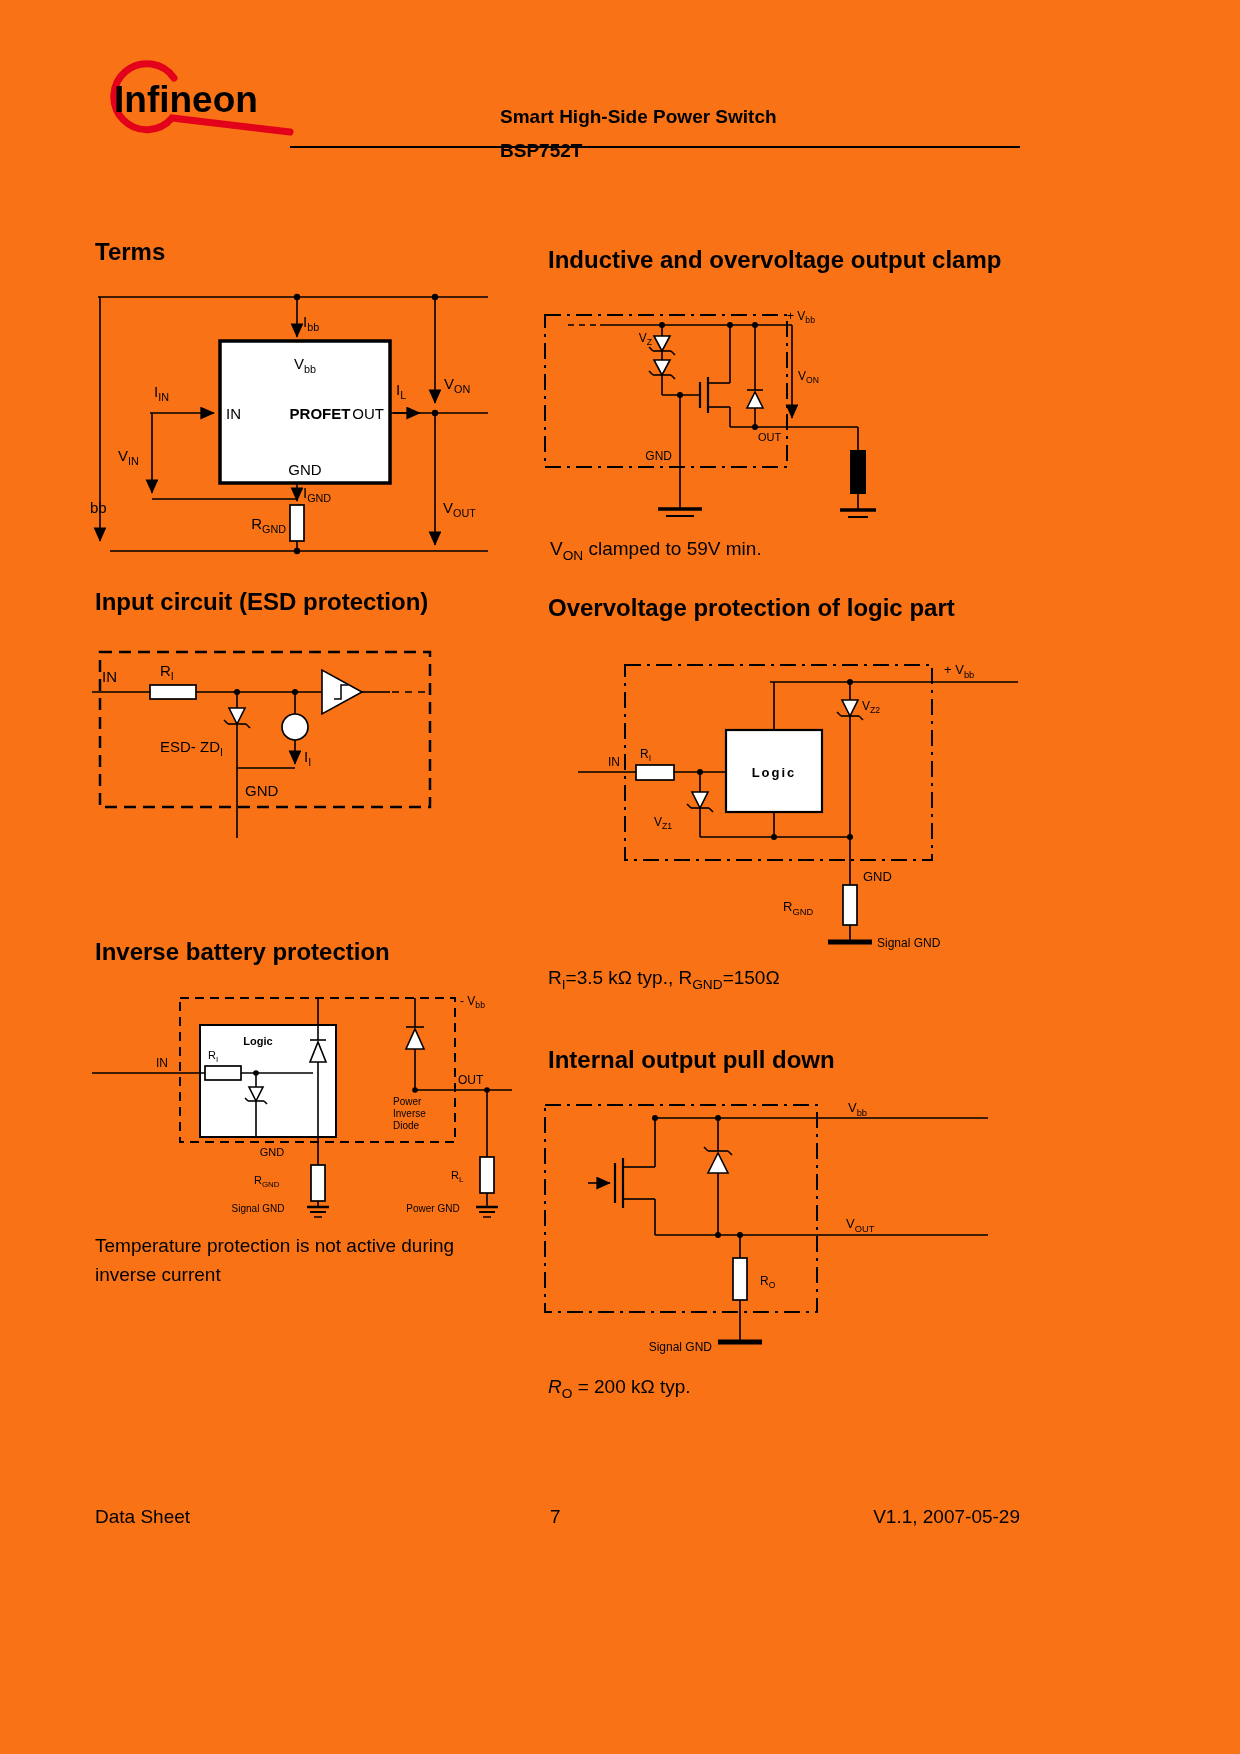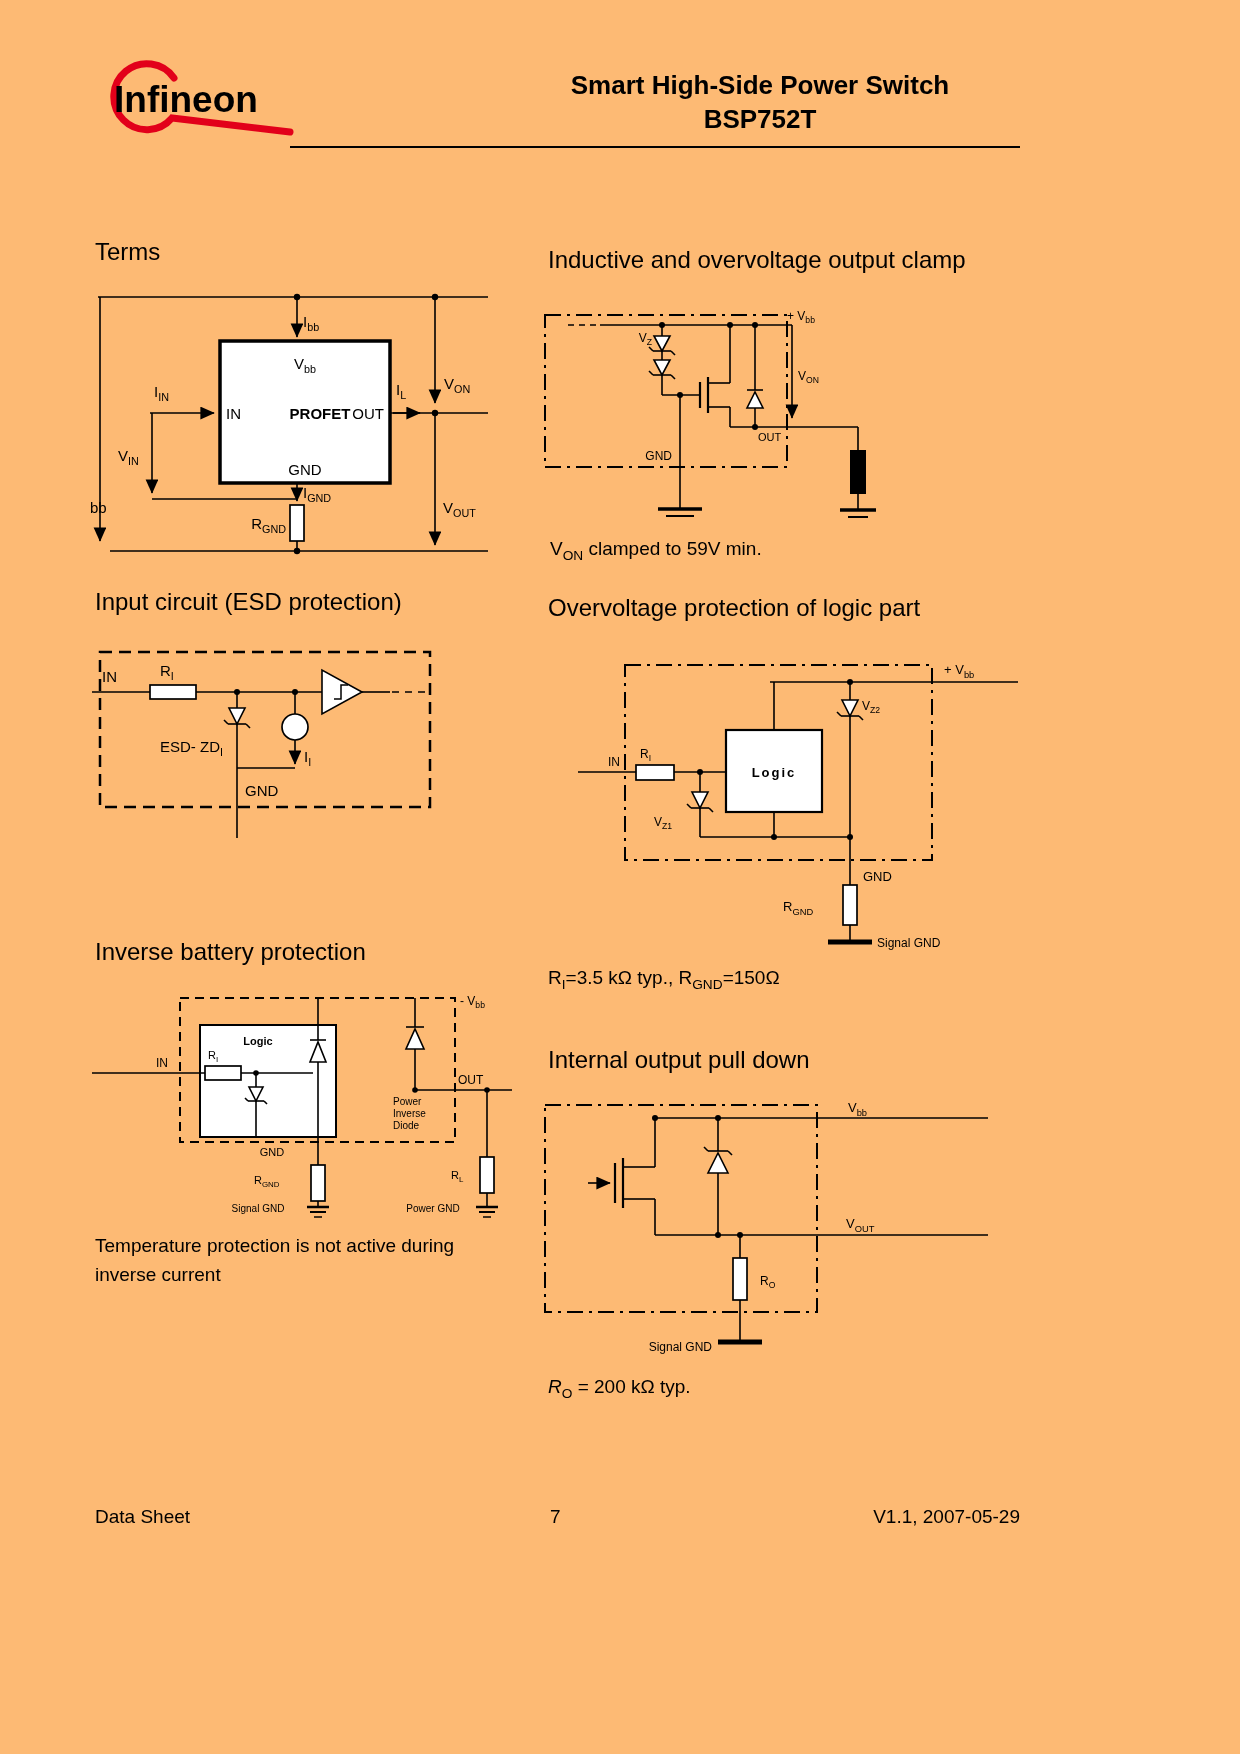--- a/index.html
+++ b/index.html
@@ -1,21 +1,21 @@
 <!DOCTYPE html>
 <html><head>
 <meta charset="utf-8">
 <style>
   * { margin:0; padding:0; box-sizing:border-box; }
   html,body { background:#fff; }
-  .page { position:relative; width:1240px; height:1754px; background:#fdba74;
+  .page { position:relative; width:1240px; height:1754px; background:#f97316;
           font-family:"Liberation Sans", sans-serif; color:#000; overflow:hidden; }
   .abs { position:absolute; }
-  .section-heading { font-size:24px; font-weight:normal; font-family:"Liberation Sans",sans-serif; }
-  .doc-title { font-size:26px; font-weight:bold; line-height:34px; text-align:center; }
+  .section-heading { font-size:24px; font-weight:bold; font-family:"Liberation Sans",sans-serif; }
+  .doc-title { font-size:19px; font-weight:bold; line-height:34px; text-align:left;margin-top:32px; }
   .note { font-size:19px; line-height:30px; }
   .rule { border-top:2px solid #000; }
   sub { font-size:72%; line-height:0; }
   svg.diagram { position:absolute; overflow:visible; }
   svg text { fill:#000; font-family:"Liberation Sans",sans-serif; }
   .t15 { font-size:15px; } .t13 { font-size:13px; } .t12 { font-size:12px; }
   .t11 { font-size:11px; } .t10 { font-size:10px; }
   .sub { font-size:72%; }
   .b { font-weight:bold; }
   .ln { stroke:#000; stroke-width:1.6; fill:none; }

